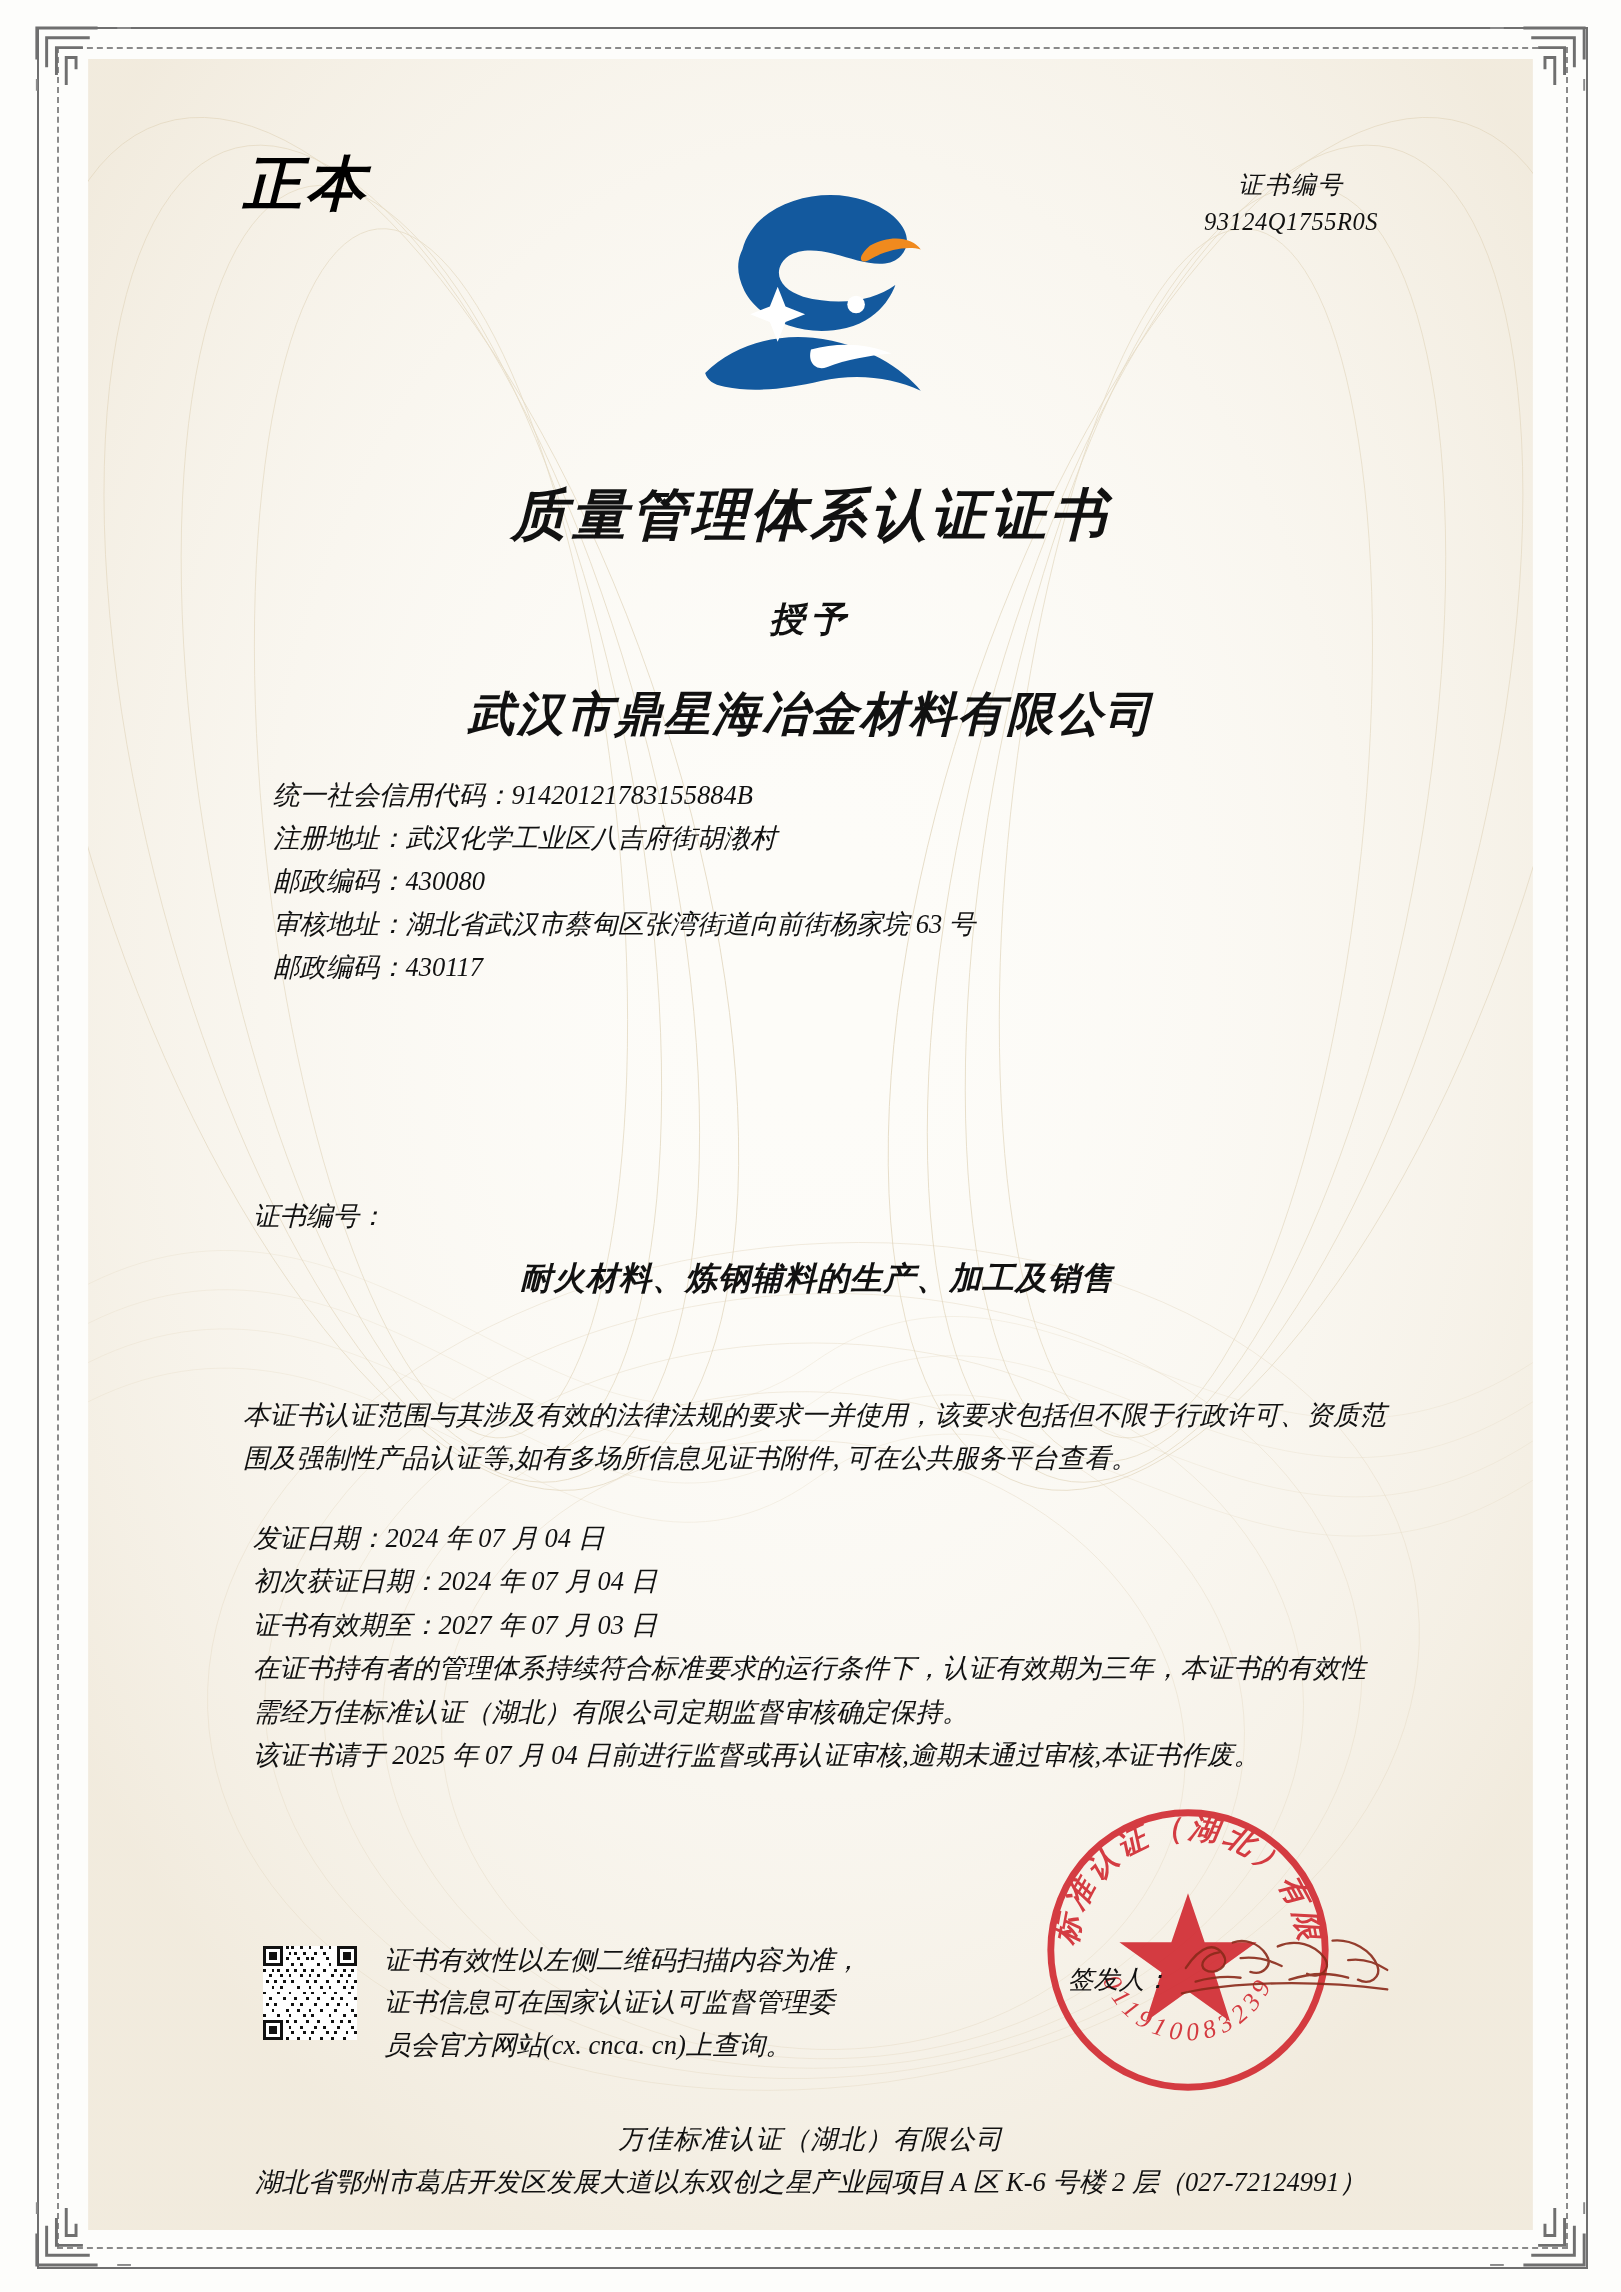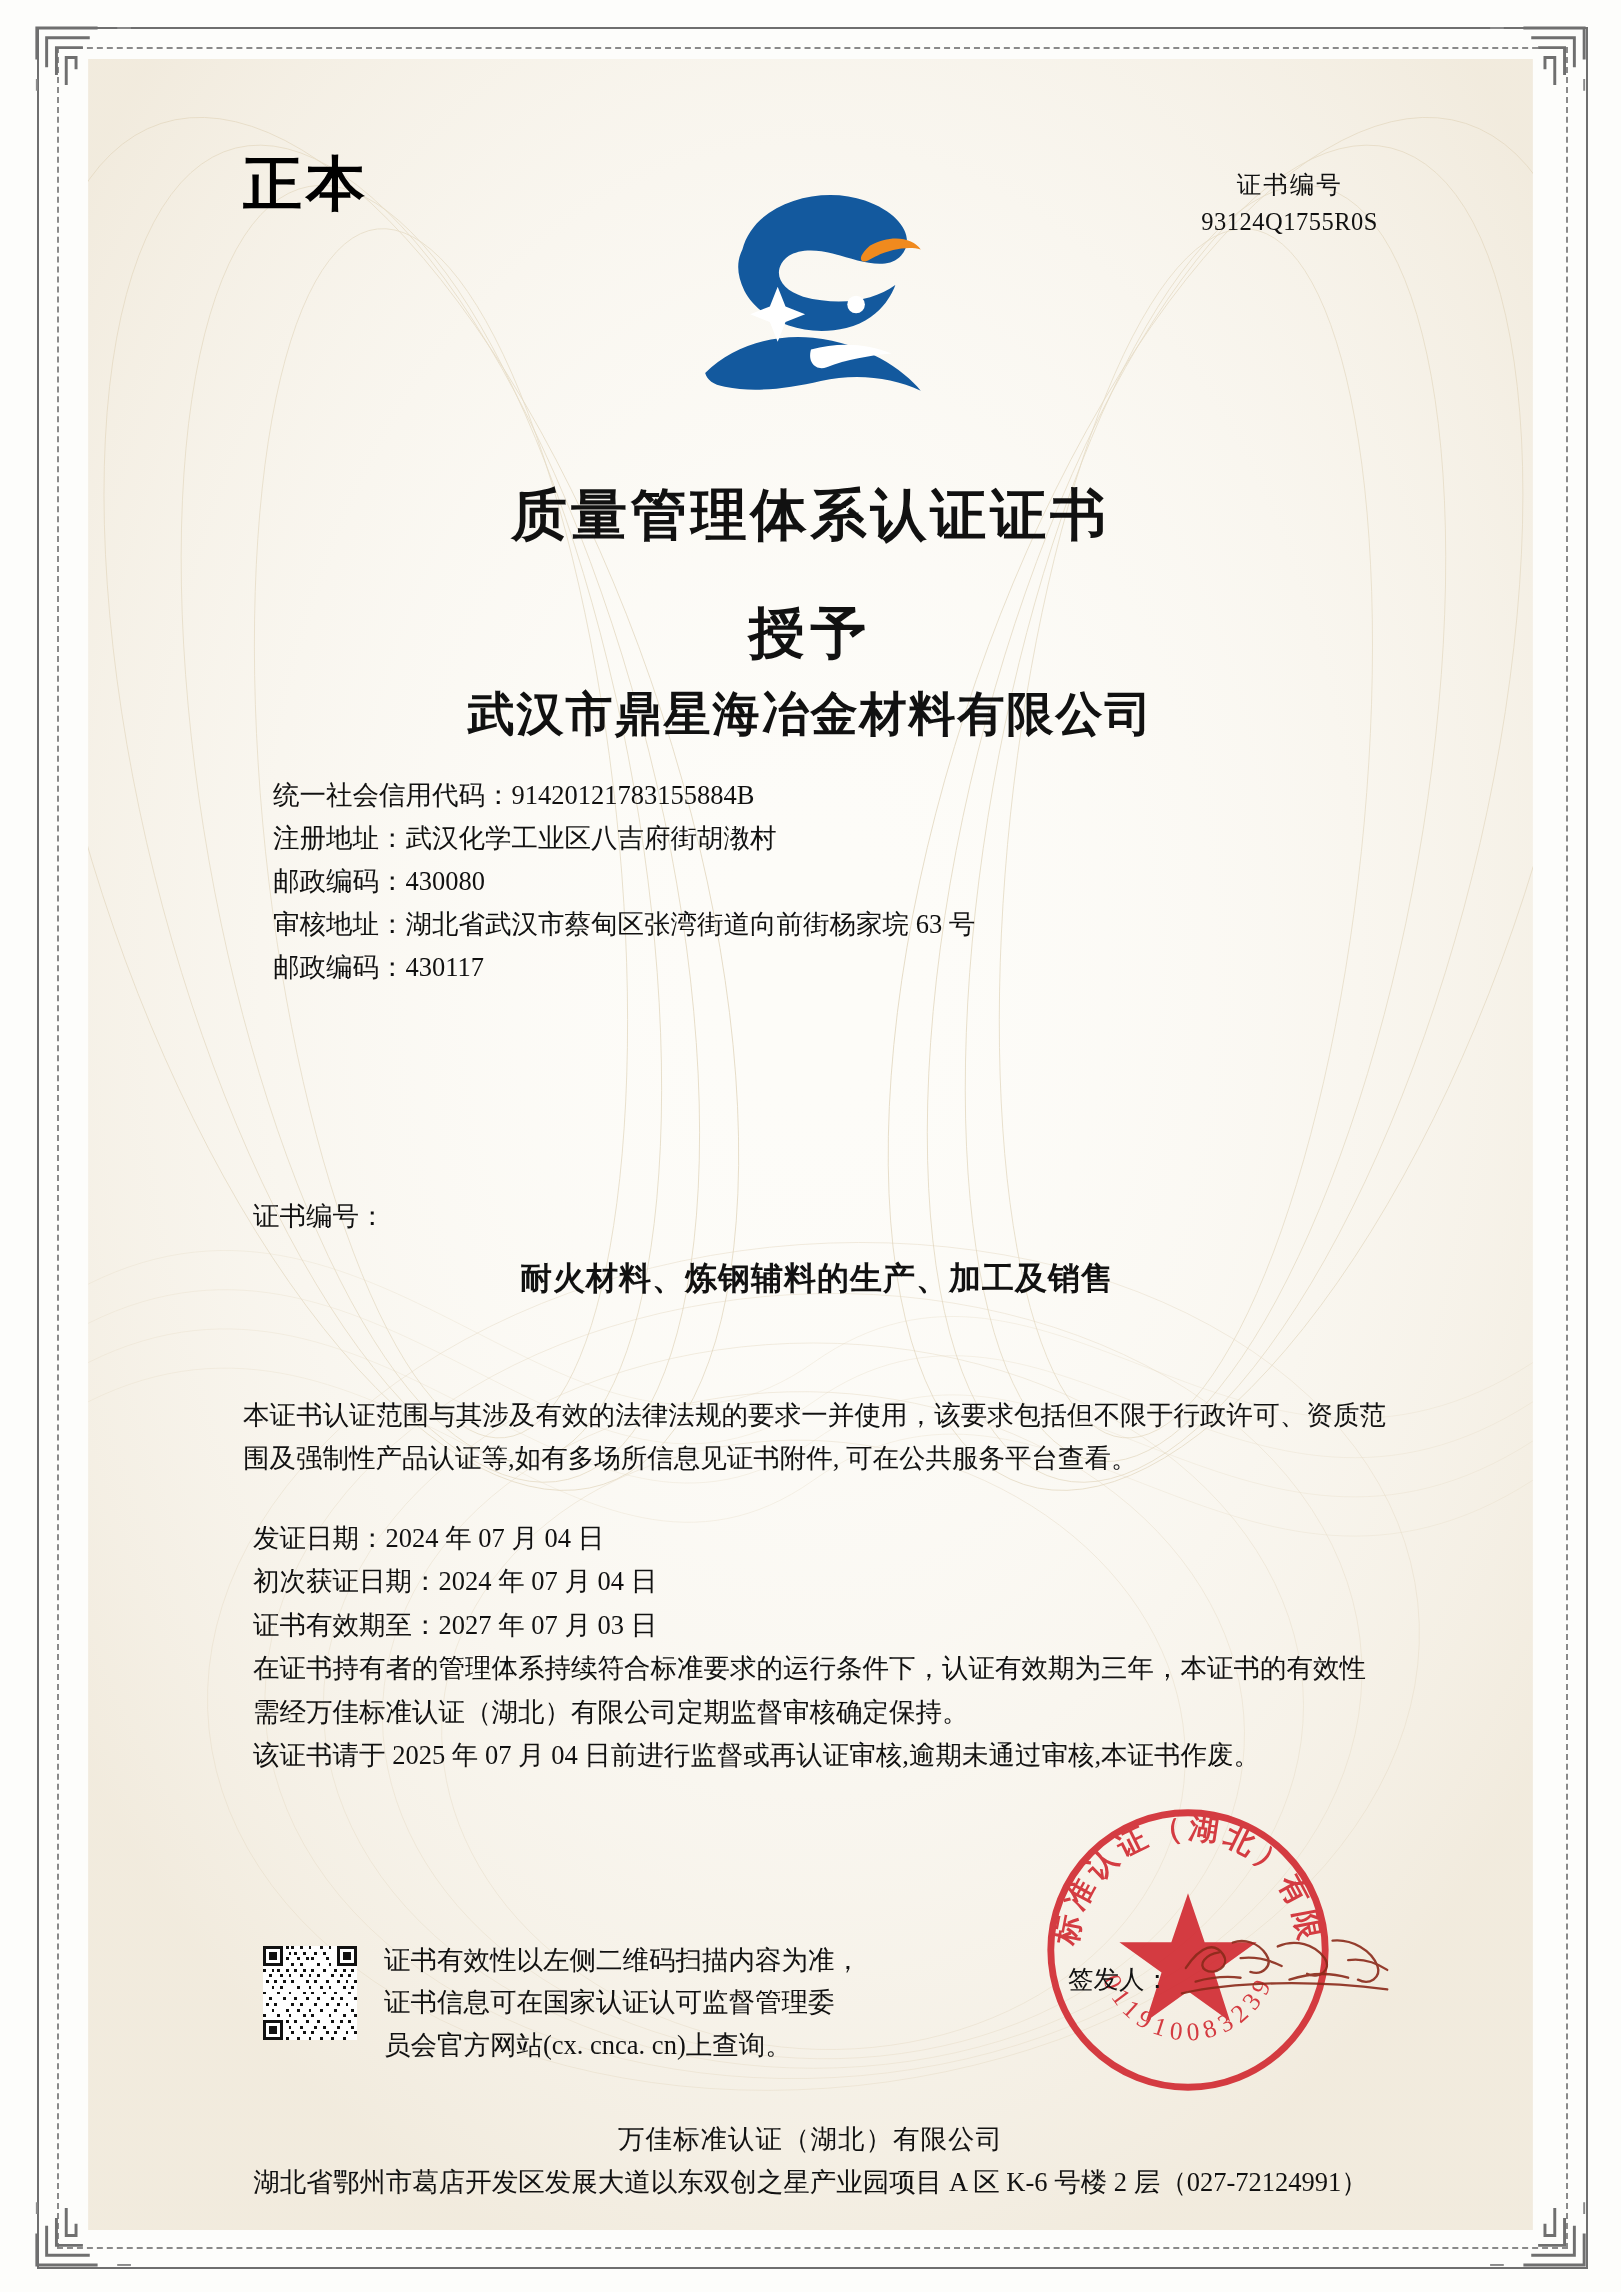--- a/index.html
+++ b/index.html
@@ -53,21 +53,21 @@
   .corner svg { display: block; }
   .corner.tl { left: 29px;  top: 19.6px; }
   .corner.tr { right: 29px; top: 19.6px; transform: scaleX(-1); }
   .corner.bl { left: 29px;  bottom: 19.6px; transform: scaleY(-1); }
   .corner.br { right: 29px; bottom: 19.6px; transform: scale(-1,-1); }
 
   
   .content {
     position: absolute;
     left: 0; top: 0;
-    width: 1621px; height: 2293px;
+    width: 1621px; height: 2293px; font-style: italic;
   }
 
   .zhengben {
     position: absolute;
     left: 243px; top: 145px;
     font-size: 59px;
     font-weight: bold;
     letter-spacing: 3.9px;
     font-family: "Liberation Serif", "DejaVu Serif", serif;
     color: #000;
@@ -99,21 +99,21 @@
     text-align: center;
     font-size: 56px;
     font-weight: bold;
     letter-spacing: 3.9px;
   }
   .title-sub {
     position: absolute;
     left: 0; right: 0;
     top: 596px;
     text-align: center;
-    font-size: 56px;
+    font-size: 35px;
     font-weight: bold;
     letter-spacing: 5.9px;
   }
   .company {
     position: absolute;
     left: 0; right: 0;
     top: 683px;
     text-align: center;
     font-size: 47px;
     font-weight: bold;

